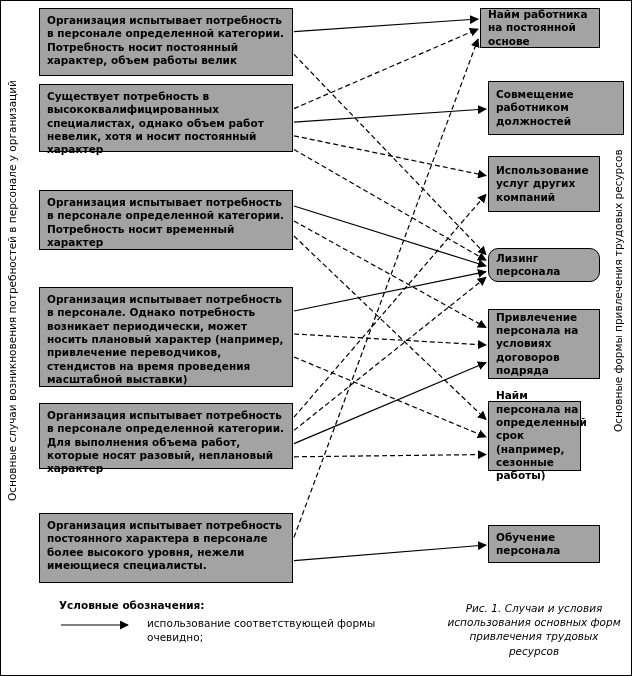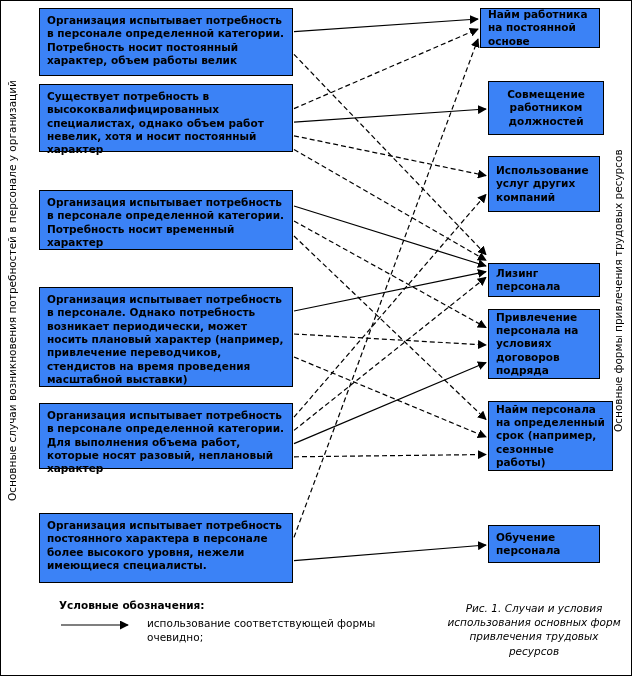--- a/index.html
+++ b/index.html
@@ -26,21 +26,21 @@
     font-size: 10.5px;
     line-height: 1.1;
     text-align: center;
     white-space: nowrap;
   }
   #left-label  { left: 4px;  top: 40px;  height: 500px; width: 16px; }
   #right-label { right: 4px; top: 110px; height: 360px; width: 16px; }
   .box {
     position: absolute;
     border: 1.4px solid #000;
-    background: #3b82f6;
+    background: #a3a3a3;
     padding: 5px 7px;
     font-size: 10.5px;
     font-weight: 700;
     line-height: 1.27;
     z-index: 2;
     display: flex;
     align-items: flex-start;
   }
   .rbox { align-items: center; }
   #edges {
@@ -121,33 +121,33 @@
   <div class="box" style="left:38px; top:402px; width:254px; height:66px;">
       <span>Организация испытывает потребность в персонале определенной категории. Для выполнения объема работ, которые носят разовый, неплановый характер</span>
     </div>
   <div class="box" style="left:38px; top:512px; width:254px; height:70px;">
       <span>Организация испытывает потребность постоянного характера в персонале более высокого уровня, нежели имеющиеся специалисты.</span>
     </div>
 
   <div class="box rbox" style="left:479px; top:7px;   width:120px; height:40px;">
       <span>Найм работника на постоянной основе</span>
     </div>
-  <div class="box rbox" style="left:487px; top:80px;  width:116px; height:54px;text-align:center;">
+  <div class="box rbox" style="left:487px; top:80px;  width:136px; height:54px;">
       <span>Совмещение работником должностей</span>
     </div>
   <div class="box rbox" style="left:487px; top:155px; width:112px; height:56px;">
       <span>Использование услуг других компаний</span>
     </div>
-  <div class="box rbox" style="left:487px; top:262px; width:112px; height:34px;">
+  <div class="box rbox" style="left:487px; top:247px; width:112px; height:34px;border-radius:10px;">
       <span>Лизинг персонала</span>
     </div>
   <div class="box rbox" style="left:487px; top:308px; width:112px; height:70px;">
       <span>Привлечение персонала на условиях договоров подряда</span>
     </div>
-  <div class="box rbox" style="left:487px; top:400px; width:125px; height:70px;">
+  <div class="box rbox" style="left:487px; top:400px; width:93px; height:70px;">
       <span>Найм персонала на определенный срок (например, сезонные работы)</span>
     </div>
   <div class="box rbox" style="left:487px; top:524px; width:112px; height:38px;">
       <span>Обучение персонала</span>
     </div>
 
   <div id="legend">
     <div class="legend-title">Условные обозначения:</div>
     <div class="legend-row">
       <svg width="78" height="10">

